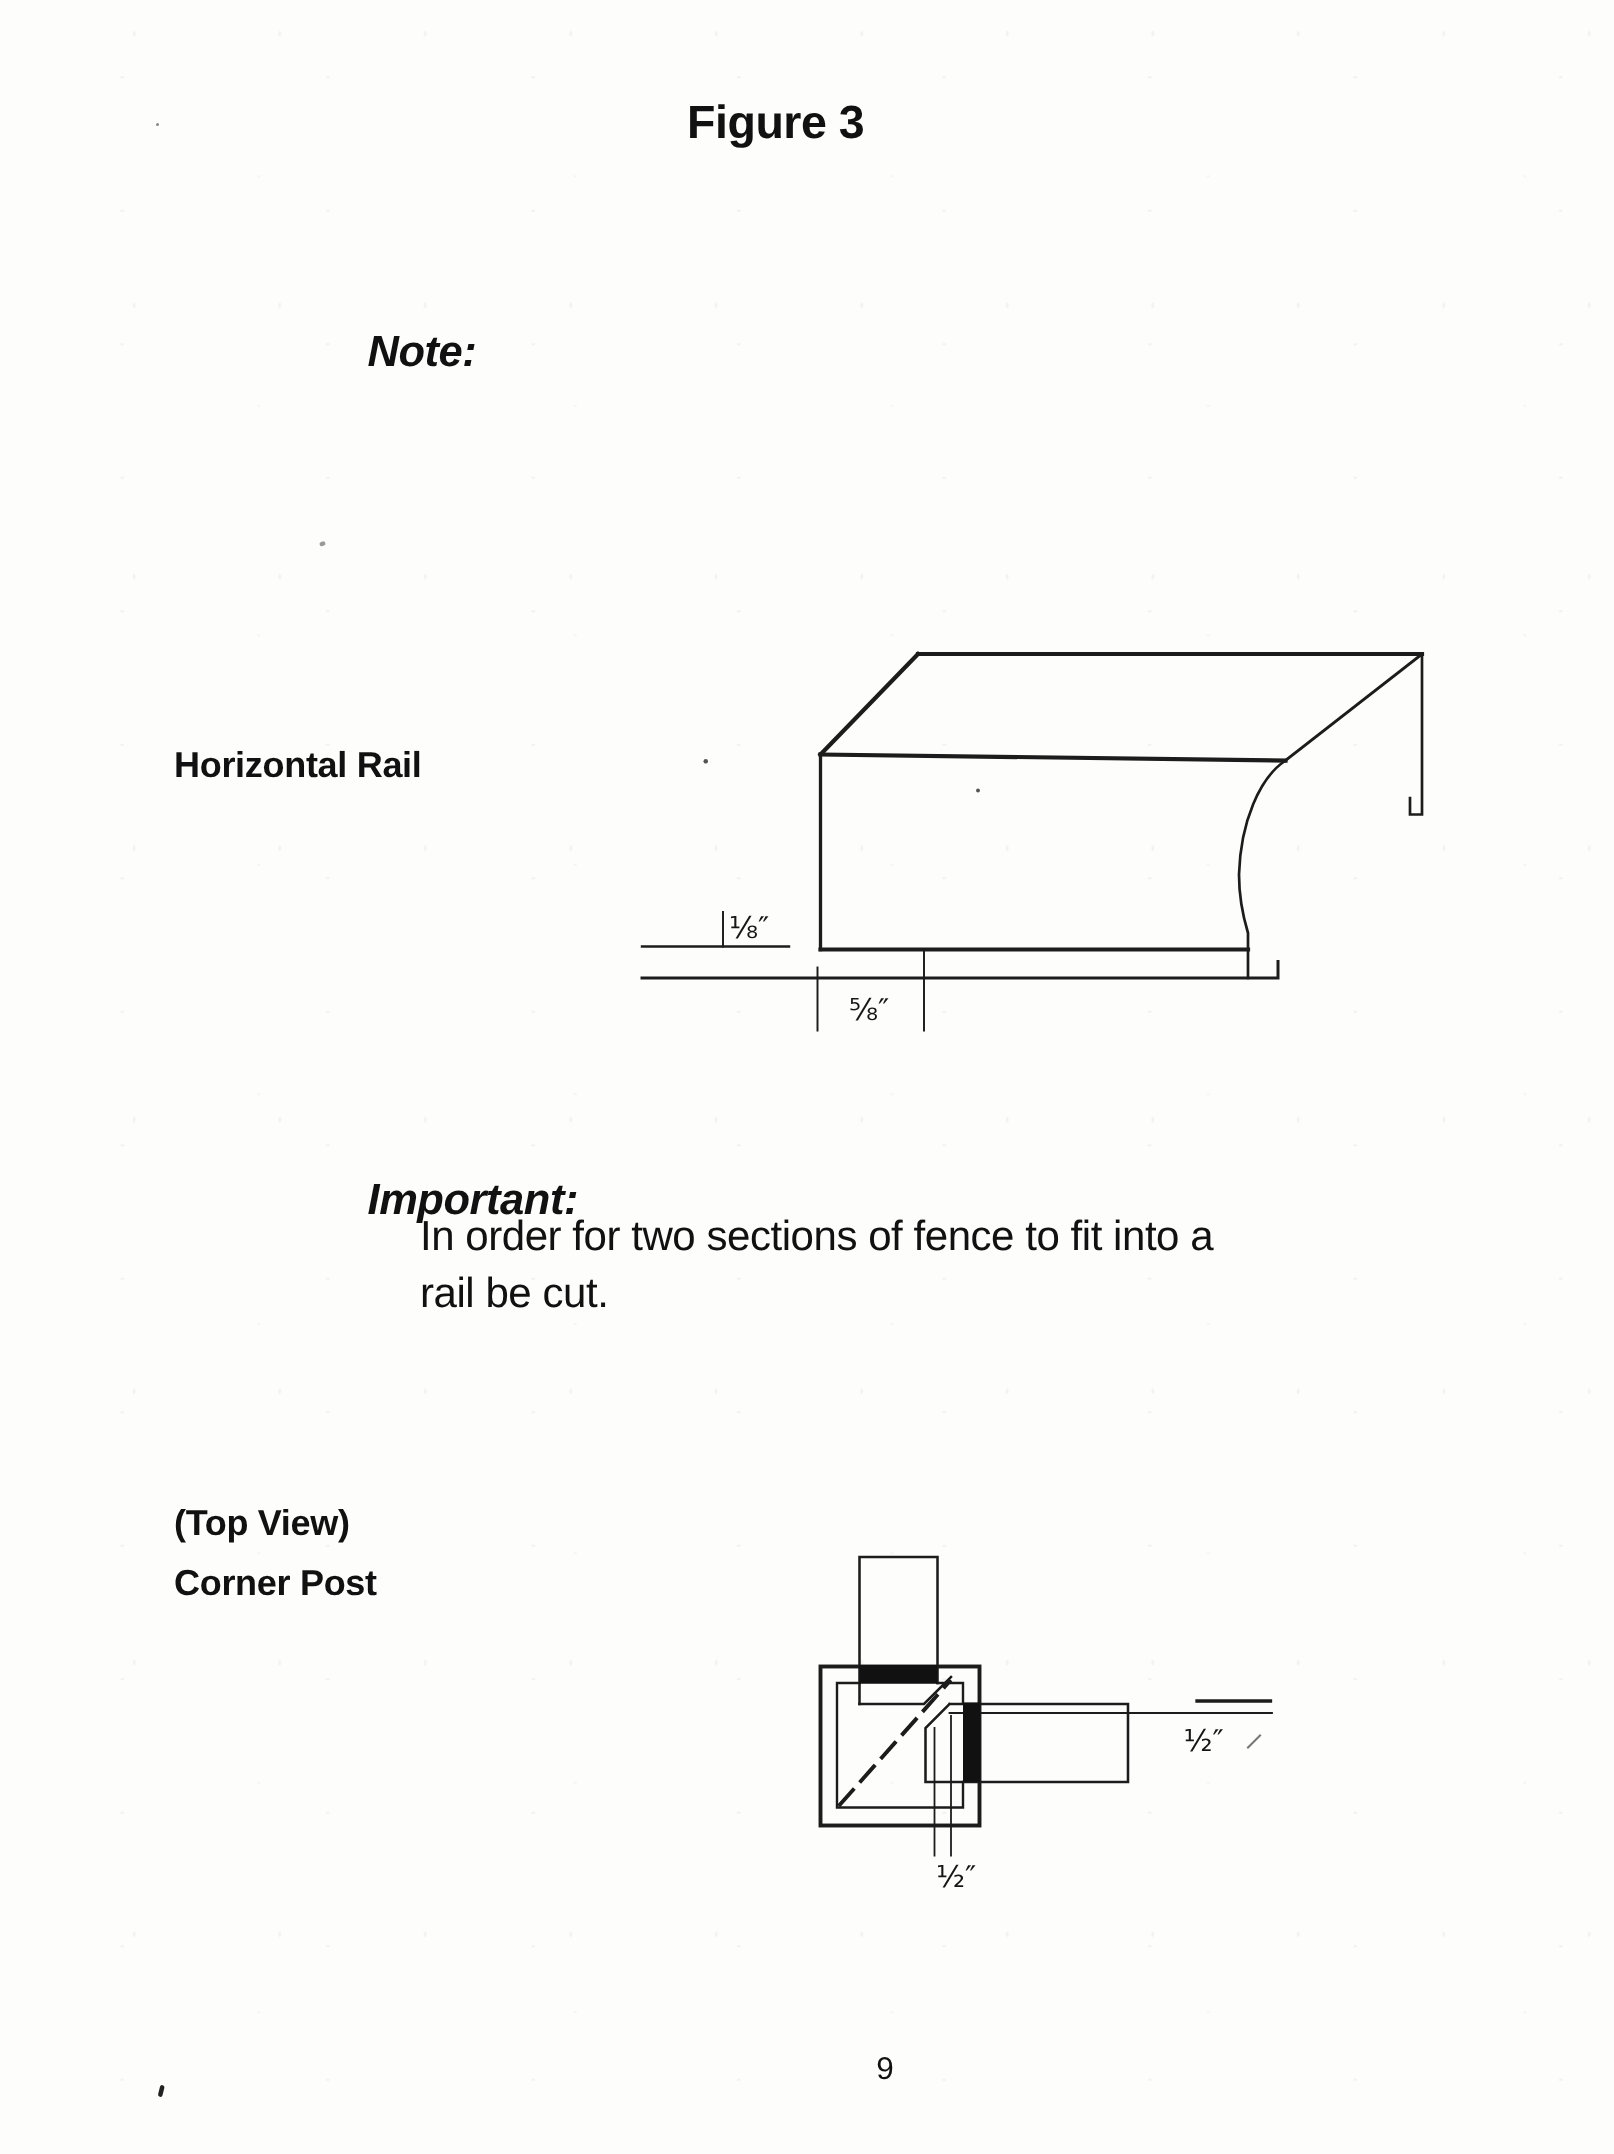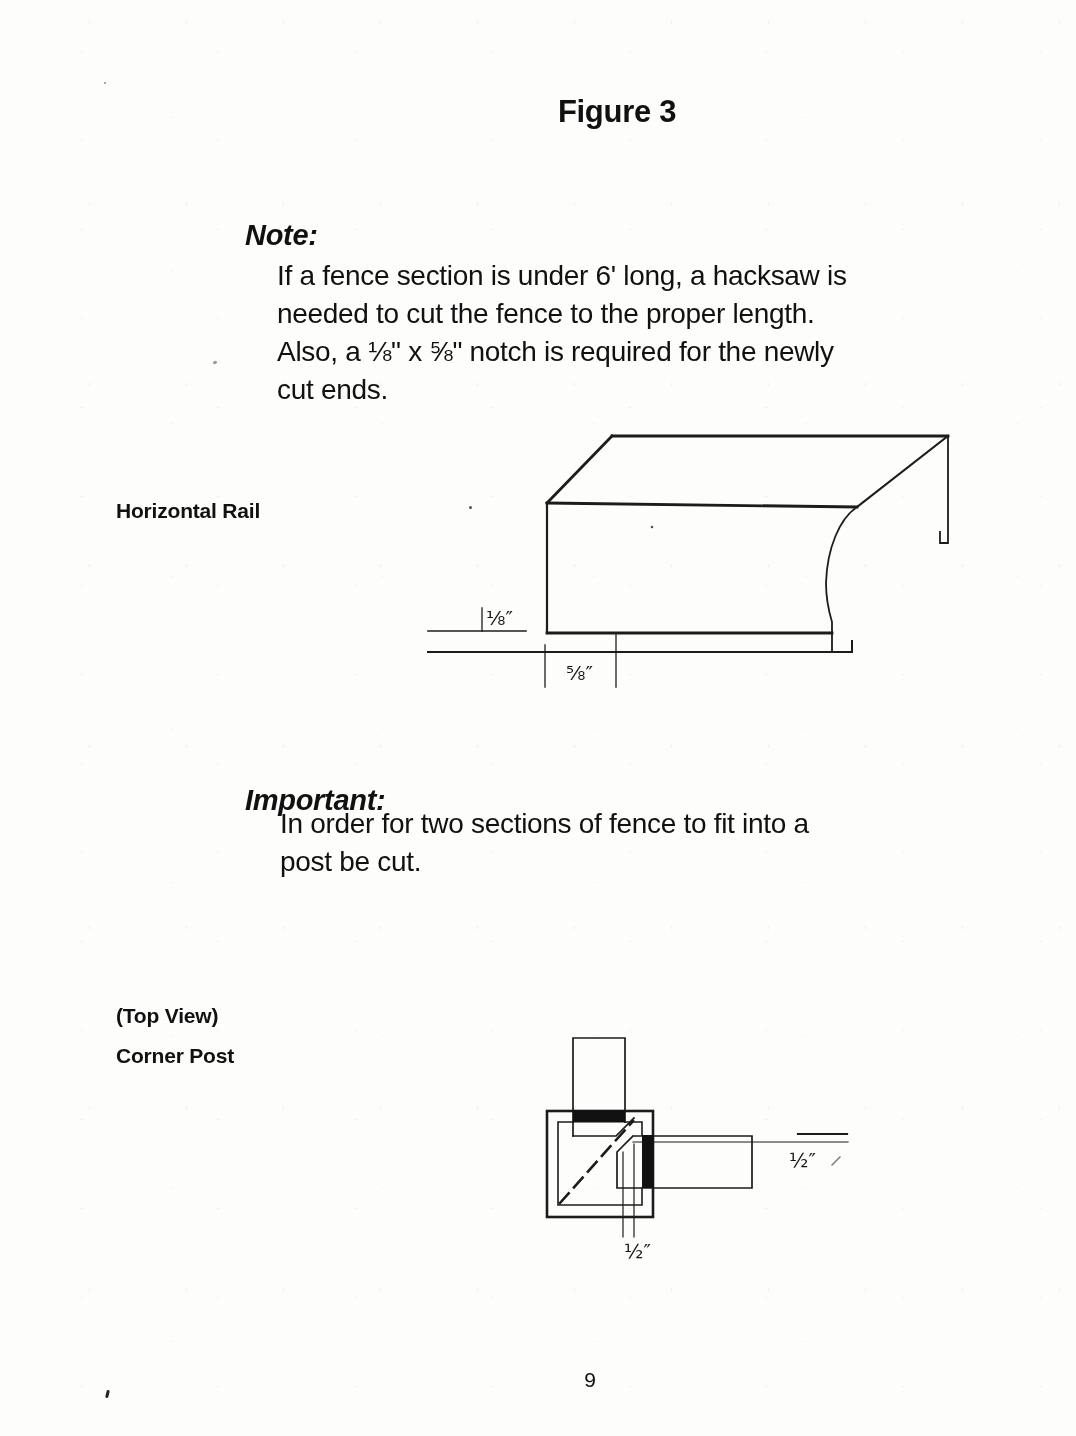--- a/index.html
+++ b/index.html
@@ -15,39 +15,33 @@
     background-size:137px 89px, 211px 153px, 97px 181px;
     background-position:13px 7px, 67px 41px, 41px 113px;
     overflow:hidden;
     font-family:"Liberation Sans","DejaVu Sans",sans-serif;
     color:#111;
   }
   .abs{position:absolute;}
   .fig-title{font-size:31px;font-weight:bold;letter-spacing:-0.3px;}
   .sec-heading{font-size:29px;font-weight:bold;font-style:italic;letter-spacing:-0.3px;}
   .body-text{font-size:28px;line-height:38px;letter-spacing:-0.3px;white-space:nowrap;}
-  .side-label{font-size:21px;font-weight:bold;letter-spacing:-0.2px;line-height:40px;white-space:nowrap;}
+  .side-label{font-size:24px;font-weight:bold;letter-spacing:-0.2px;line-height:40px;white-space:nowrap;}
   .page-num{font-size:21px;}
   svg text{font-family:"DejaVu Sans","Liberation Sans",sans-serif;fill:#161616;}
   .speck{position:absolute;background:#555;border-radius:50%;}
 </style>
 </head>
 <body>
 
 <div class="page">
 
-  <div class="abs fig-title" style="left:472px;top:64px;width:290px;text-align:center;margin-top:30px;">Figure 3</div>
+  <div class="abs fig-title" style="left:458px;top:64px;width:290px;">Figure 3</div>
 
   <div class="abs sec-heading" style="left:245px;top:219px;text-align:center;">Note:</div>
-  <div class="abs body-text" style="left:277px;top:257px;">
-    <div>If a fence section is under 6' long, a hacksaw is</div>
-    <div>needed to cut the fence to the proper length.</div>
-    <div>Also, a ⅛" x ⅝" notch is required for the newly</div>
-    <div>cut ends.</div>
-  </div>
 
   <div class="abs side-label" style="left:116px;top:491px;">Horizontal Rail</div>
 
   <svg class="abs" style="left:420px;top:425px;" width="545" height="270" viewBox="0 0 545 270">
     <g stroke="#1c1c1c" fill="none" stroke-linecap="square">
 
       <path d="M192,11 L528,11" stroke-width="2.8"></path>
 
       <path d="M192,11 L127,78" stroke-width="2.8"></path>
 
@@ -73,21 +67,21 @@
       <path d="M196,209 L196,262" stroke-width="1.3"></path>
     </g>
     <circle cx="232" cy="102" r="1.3" fill="#555"></circle>
     <text x="66" y="200" font-size="20">⅛″</text>
     <text x="146" y="255" font-size="20">⅝″</text>
   </svg>
 
   <div class="abs sec-heading" style="left:245px;top:768px;margin-top:16px;">Important:</div>
   <div class="abs body-text" style="left:280px;top:805px;">
     <div>In order for two sections of fence to fit into a</div>
-    <div>post be cut.</div>
+    <div>rail be cut.</div>
   </div>
 
   <div class="abs side-label" style="left:116px;top:996px;">
     <div>(Top View)</div>
     <div>Corner Post</div>
   </div>
 
   <svg class="abs" style="left:540px;top:1030px;" width="330" height="235" viewBox="0 0 330 235">
     <g stroke="#1c1c1c" fill="none" stroke-linecap="square">
 

